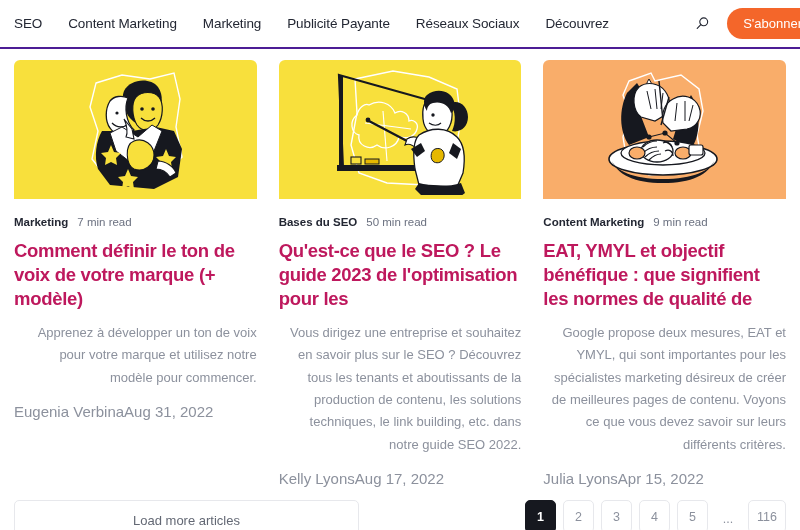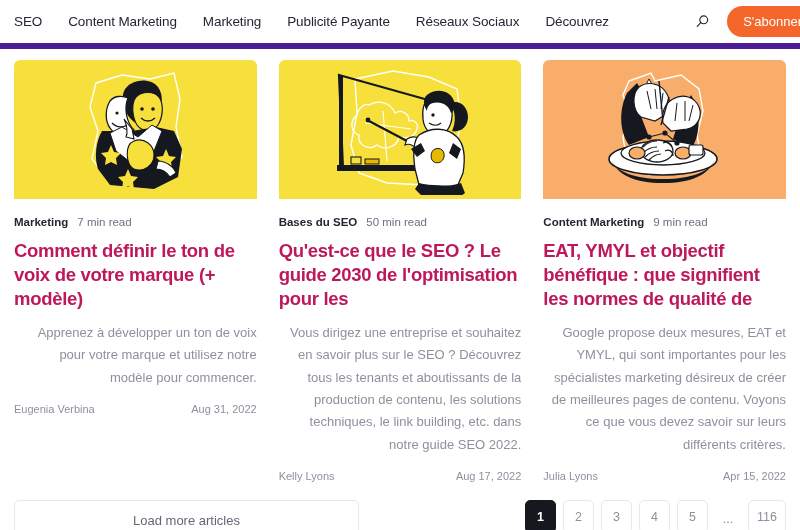--- a/index.html
+++ b/index.html
@@ -9,21 +9,21 @@
     background: #ffffff;
     font-family: "Liberation Sans", sans-serif;
     -webkit-font-smoothing: antialiased;
   }
 
   
   .header {
     height: 49px;
     width: 800px;
     background: #ffffff;
-    border-bottom: 6px solid #4c1d95;
+    border-bottom: 2px solid #4c1d95;
     display: flex;
     align-items: center;
     padding-left: 14px;
     position: relative;
   }
   .nav {
     display: flex;
     align-items: center;
     gap: 26px;
     height: 100%;
@@ -112,24 +112,23 @@
   }
   .card-desc {
     margin-top: 11px;
     font-size: 13px;
     line-height: 1.72;
     color: #8c919d;
     text-align: right;
   }
   .card-author {
     margin-top: 14px;
-    font-size: 11px;
+    font-size: 15px;
     color: #8c919d;
     display: flex;
-    justify-content: space-between;
   }
 
   
   .footer {
     position: absolute;
     left: 0;
     top: 500px;
     width: 800px;
     padding: 0 14px;
     display: flex;
@@ -271,21 +270,21 @@
           <path d="M114 78 L104 84 L110 92 L118 86 Z" fill="#16181f"></path>
           <path d="M146 78 l8 6 -4 10 -8 -6 Z" fill="#16181f"></path>
           <path d="M128 84 c6 -2 10 2 9 8 c-1 5 -6 7 -10 5 c-4 -2 -4 -11 1 -13 Z" fill="#e6b800" stroke="#16181f" stroke-width="1"></path>
           <path d="M112 118 c14 4 30 4 42 0 l4 10 -8 6 -34 -2 -8 -8 Z" fill="#16181f"></path>
         </svg>
       </div>
       <div class="card-meta">
         <span class="meta-cat">Bases du SEO</span>
         <span class="meta-read">50 min read</span>
       </div>
-      <h2 class="card-title">Qu'est-ce que le SEO ? Le guide 2030 de l'optimisation pour les</h2>
+      <h2 class="card-title">Qu'est-ce que le SEO ? Le guide 2023 de l'optimisation pour les</h2>
       <p class="card-desc">Vous dirigez une entreprise et souhaitez en savoir plus sur le SEO ? Découvrez tous les tenants et aboutissants de la production de contenu, les solutions techniques, le link building, etc. dans notre guide SEO 2022.</p>
       <div class="card-author">
         <span>Kelly Lyons</span>
         <span>Aug 17, 2022</span>
       </div>
     </article>
 
     <article class="card">
       <div class="card-thumb" style="background:#f9ad6a">
         <svg width="175" height="130" viewBox="0 0 175 130">

